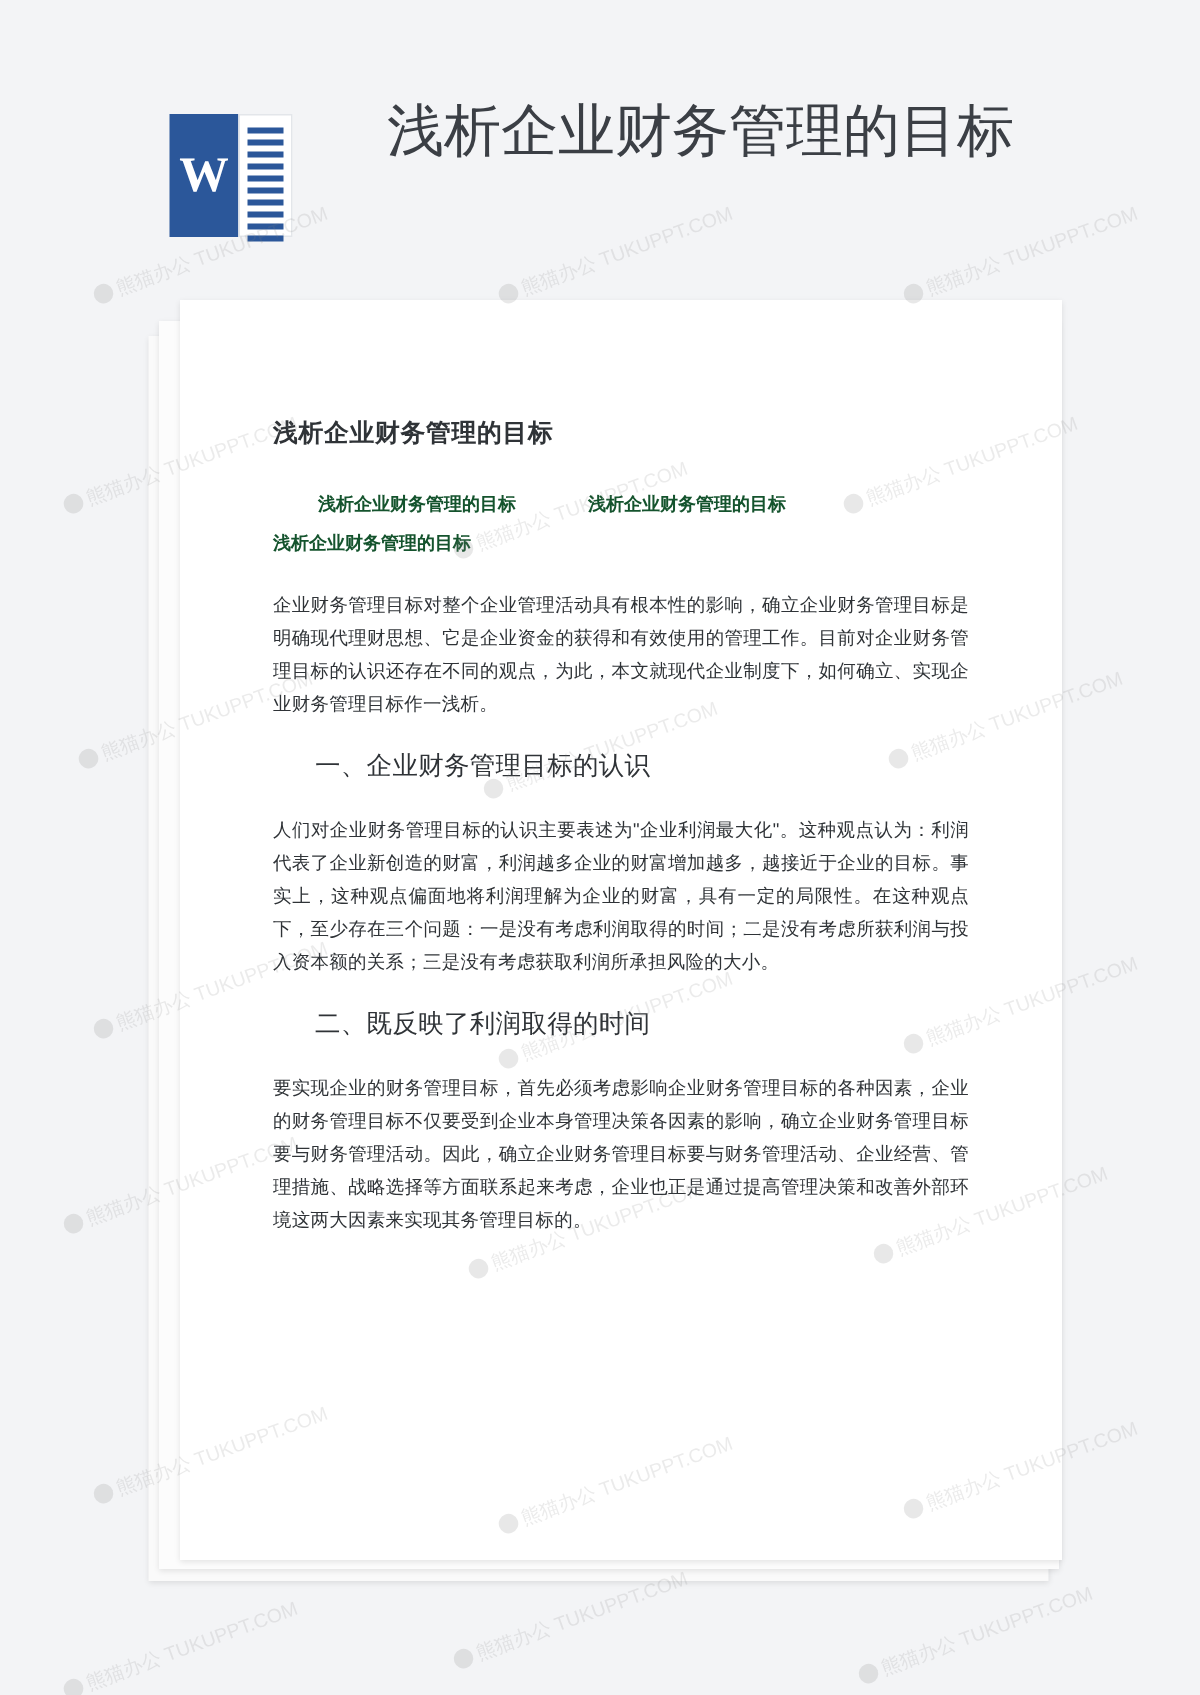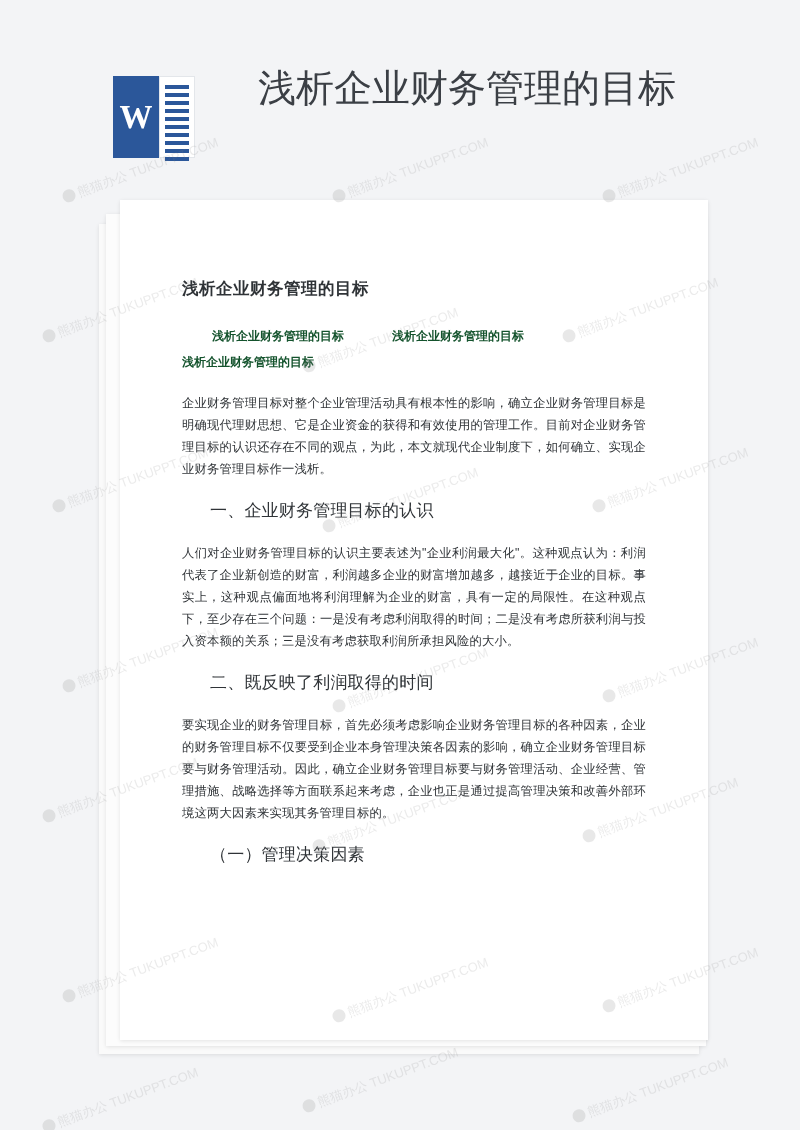--- a/index.html
+++ b/index.html
@@ -217,21 +217,20 @@
     <div class="sub-line">
       <span class="indent"></span><span>浅析企业财务管理的目标</span><span class="gap"></span><span>浅析企业财务管理的目标</span>
     </div>
     <div class="sub-line">浅析企业财务管理的目标</div>
 
     <p class="body-text">企业财务管理目标对整个企业管理活动具有根本性的影响，确立企业财务管理目标是明确现代理财思想、它是企业资金的获得和有效使用的管理工作。目前对企业财务管理目标的认识还存在不同的观点，为此，本文就现代企业制度下，如何确立、实现企业财务管理目标作一浅析。</p>
     <p class="section-head">一、企业财务管理目标的认识</p>
     <p class="body-text">人们对企业财务管理目标的认识主要表述为"企业利润最大化"。这种观点认为：利润代表了企业新创造的财富，利润越多企业的财富增加越多，越接近于企业的目标。事实上，这种观点偏面地将利润理解为企业的财富，具有一定的局限性。在这种观点下，至少存在三个问题：一是没有考虑利润取得的时间；二是没有考虑所获利润与投入资本额的关系；三是没有考虑获取利润所承担风险的大小。</p>
     <p class="section-head">二、既反映了利润取得的时间</p>
     <p class="body-text">要实现企业的财务管理目标，首先必须考虑影响企业财务管理目标的各种因素，企业的财务管理目标不仅要受到企业本身管理决策各因素的影响，确立企业财务管理目标要与财务管理活动。因此，确立企业财务管理目标要与财务管理活动、企业经营、管理措施、战略选择等方面联系起来考虑，企业也正是通过提高管理决策和改善外部环境这两大因素来实现其务管理目标的。</p>
-    <p class="section-head">（一）管理决策因素</p>
   </div>
 </div>
 
 <div id="watermark-layer">
     <div class="wm" style="left: 60px; top: 190px;"><span class="wm-logo"></span>熊猫办公 TUKUPPT.COM</div>
     <div class="wm" style="left: 330px; top: 190px;"><span class="wm-logo"></span>熊猫办公 TUKUPPT.COM</div>
     <div class="wm" style="left: 600px; top: 190px;"><span class="wm-logo"></span>熊猫办公 TUKUPPT.COM</div>
     <div class="wm" style="left: 40px; top: 330px;"><span class="wm-logo"></span>熊猫办公 TUKUPPT.COM</div>
     <div class="wm" style="left: 300px; top: 360px;"><span class="wm-logo"></span>熊猫办公 TUKUPPT.COM</div>
     <div class="wm" style="left: 560px; top: 330px;"><span class="wm-logo"></span>熊猫办公 TUKUPPT.COM</div>

